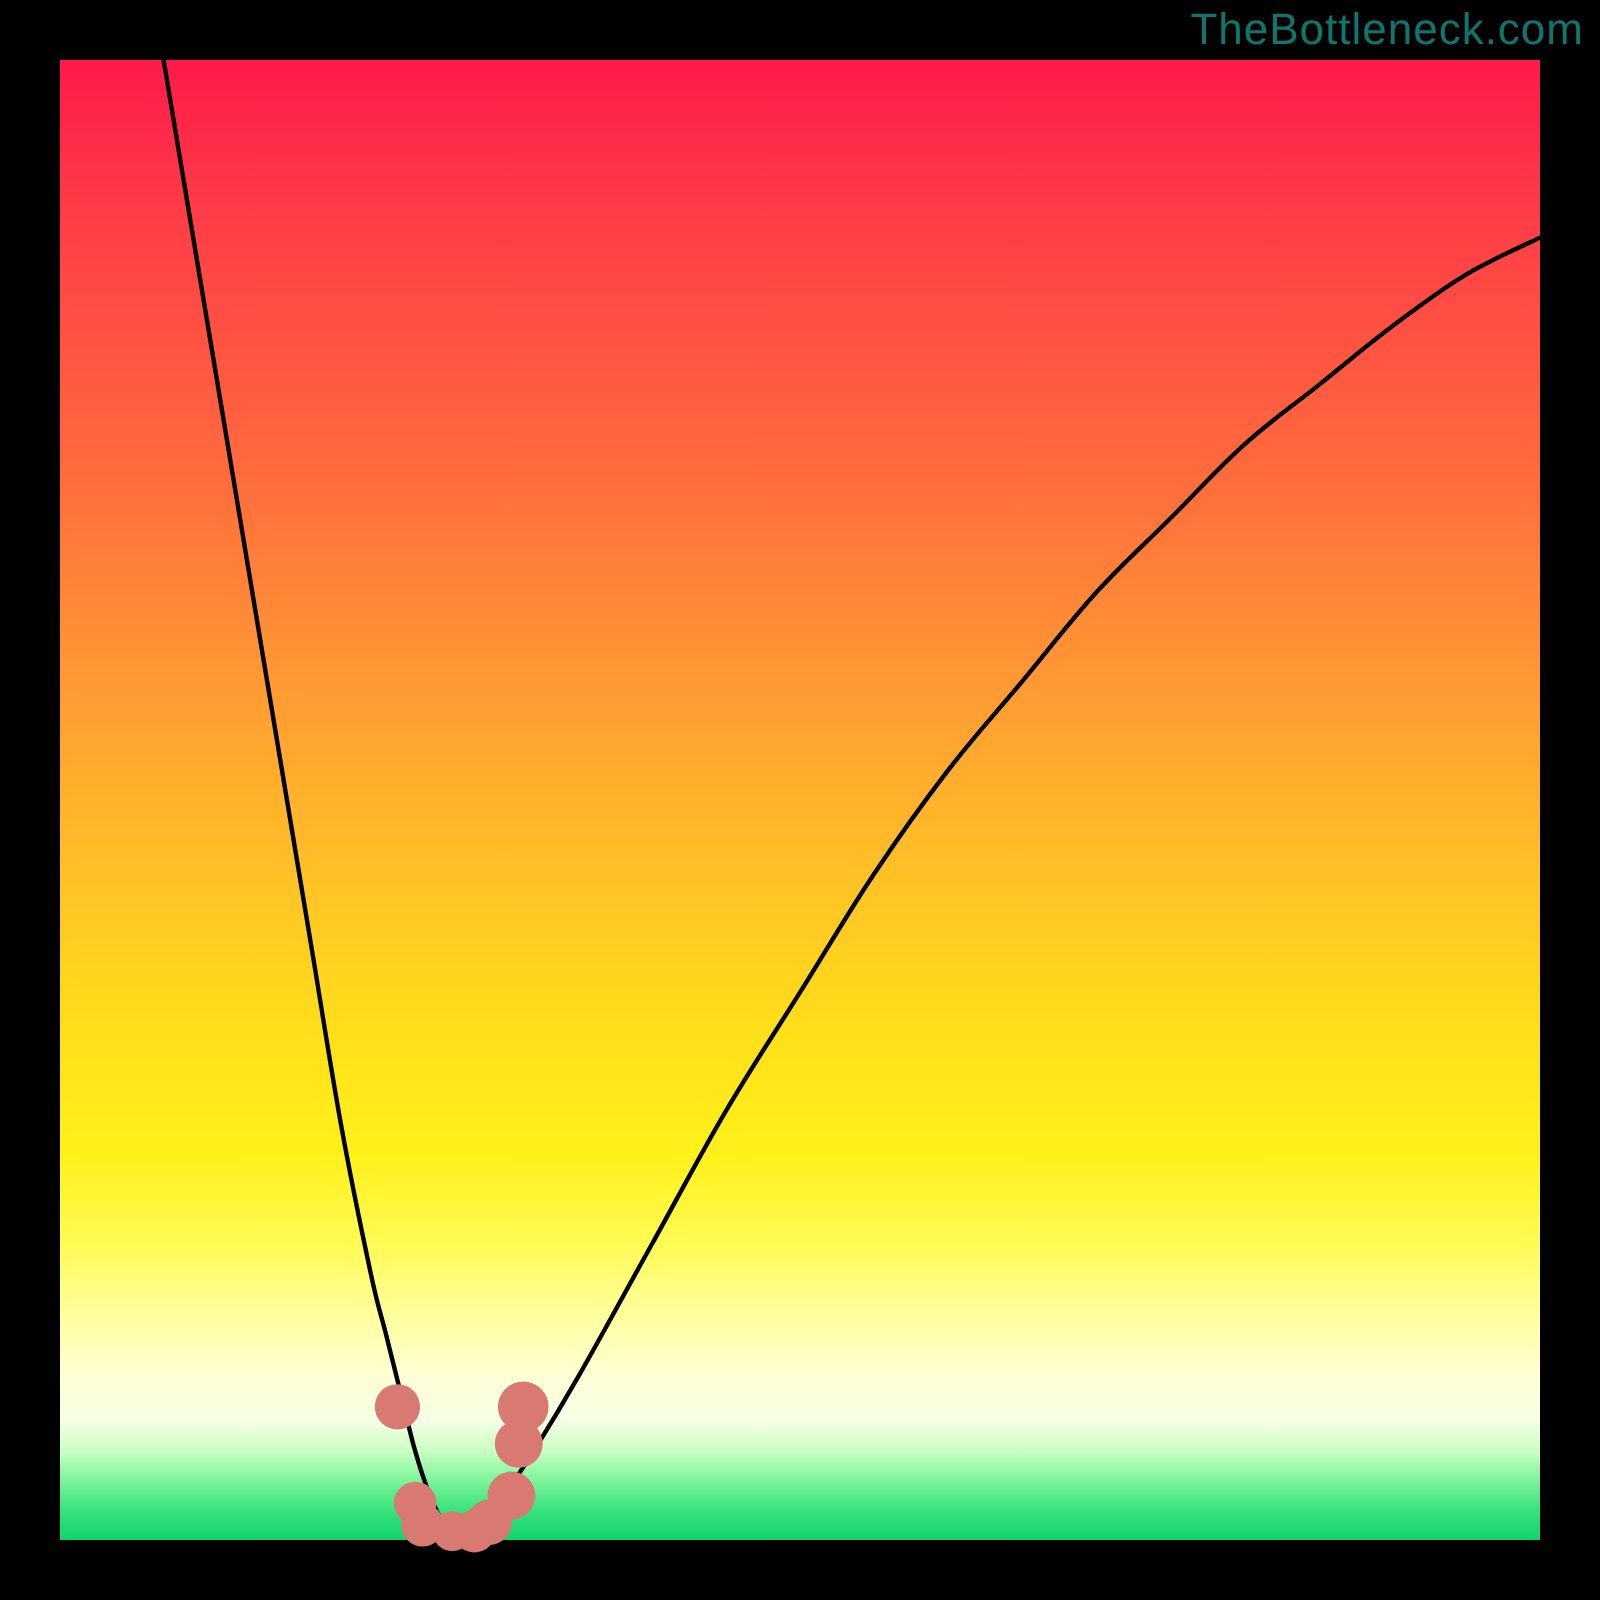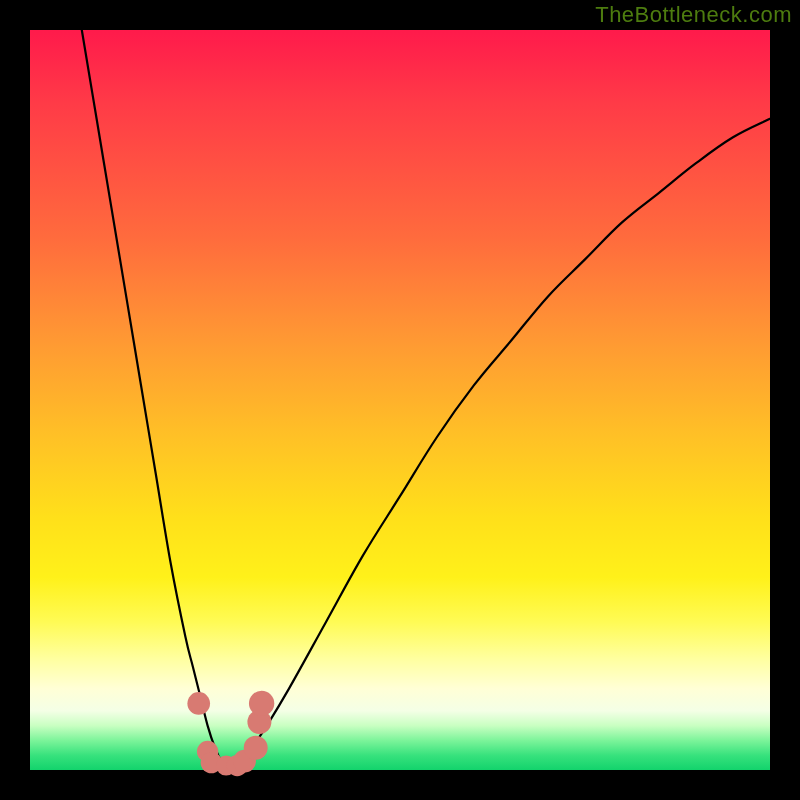--- a/index.html
+++ b/index.html
@@ -16,21 +16,21 @@
     left: 0;
     top: 0;
     width: 800px;
     height: 800px;
     background: #000;
   }
   .watermark {
     position: absolute;
     top: 2px;
     right: 8px;
-    color: #4d7c0f;
+    color: #0f766e;
     font-size: 22px;
     letter-spacing: 0.5px;
     font-weight: 400;
     user-select: none;
     text-align: center;
   }
   .plot-area {
     position: absolute;
     left: 30px;
     top: 30px;

